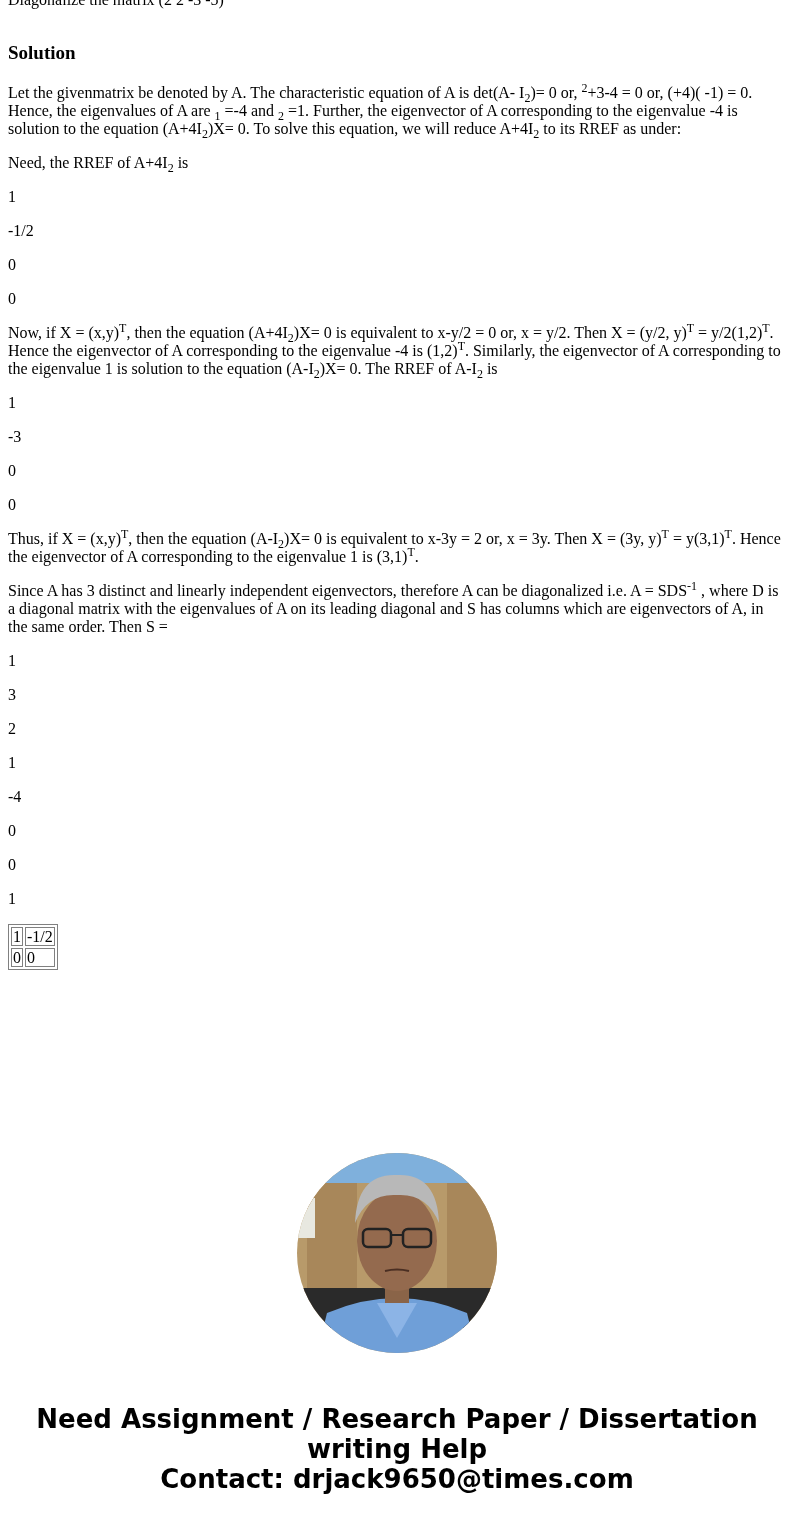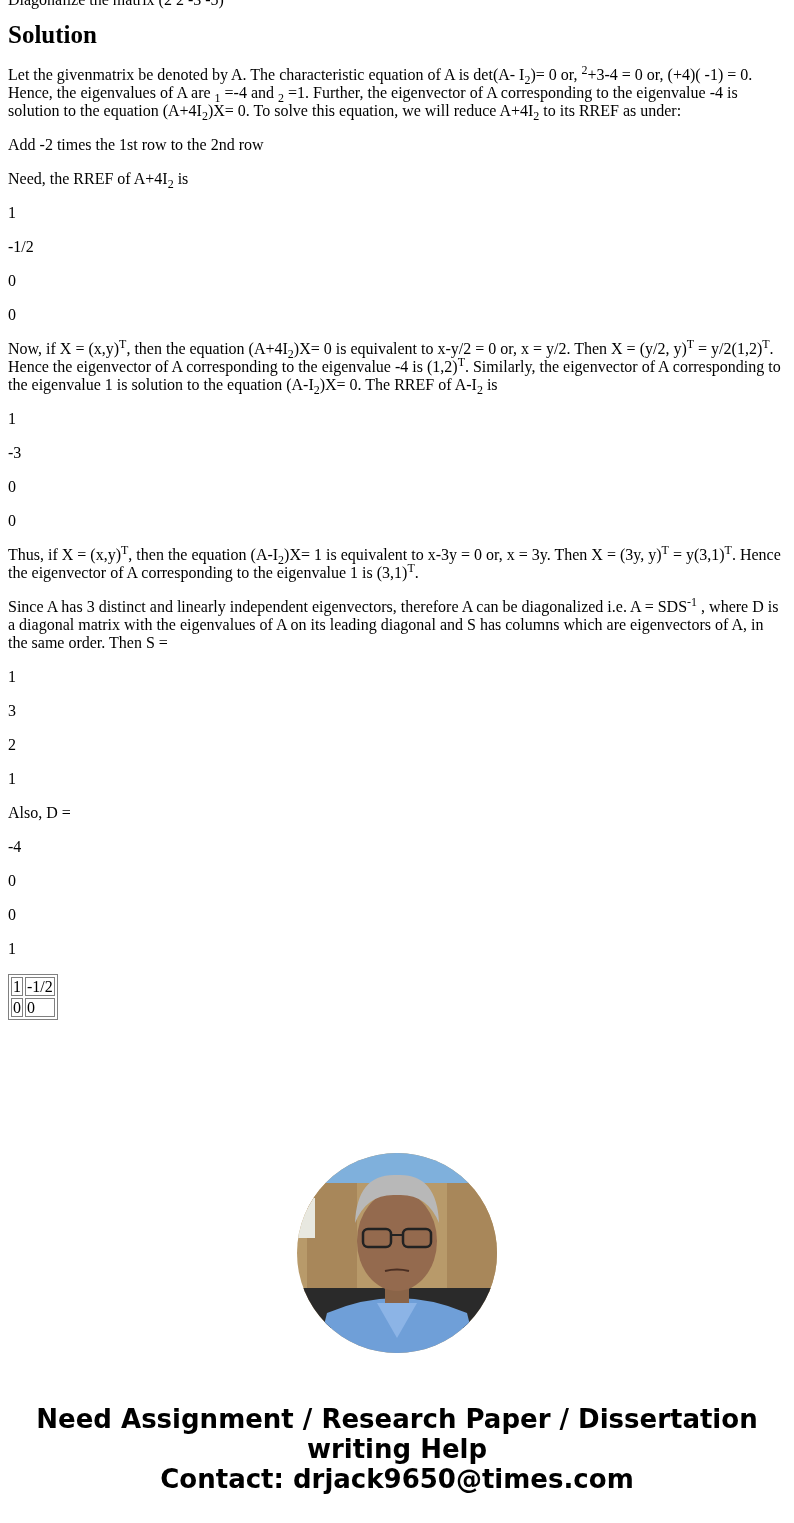--- a/index.html
+++ b/index.html
@@ -3,66 +3,64 @@
   <meta charset="utf-8">
   <style>
     html, body { margin: 0; padding: 0; background: #ffffff; }
     body {
       width: 794px; height: 1523px; overflow: hidden; position: relative;
       font-family: "Liberation Serif", "DejaVu Serif", serif;
       font-size: 16px; line-height: 18px; color: #000;
     }
     .content { position: absolute; left: 8px; top: -9px; width: 778px; }
     .q { margin: 0; }
-    h3 { font-size: 25px; font-weight: bold; margin: 15px 0 20px 0; line-height: 22px; }
+    h3 { font-size: 19px; font-weight: bold; margin: 33px 0 20px 0; line-height: 22px; }
     p { margin: 0 0 16px 0; }
     sub { font-size: 12px; vertical-align: sub; line-height: 0; }
     sup { font-size: 12px; vertical-align: super; line-height: 0; }
     .tbl { border: 1px solid #808080; border-collapse: separate; border-spacing: 2px; margin-top: 0; }
     .tbl td { border: 1px solid #808080; padding: 0 1px; line-height: 17px; }
     .avatar-wrap { position: absolute; left: 297px; top: 1153px; width: 200px; height: 200px; border-radius: 50%; overflow: hidden; }
     .promo {
       position: absolute; left: 0; top: 1404px; width: 794px; text-align: center;
       font-family: "DejaVu Sans", sans-serif; font-weight: bold; font-size: 26px; line-height: 30px;
     }
   </style>
 </head>
 <body>
 
 <div class="content">
   <p class="q">Diagonalize the matrix (2 2 -3 -5)</p>
   <h3>Solution</h3>
 
   <p><span>Let the givenmatrix be denoted by A. The characteristic equation of A is det(A- I</span><sub>2</sub><span>)= 0 or, </span><sup>2</sup><span>+3-4 = 0 or, (+4)( -1) = 0. Hence, the eigenvalues of A are </span><sub>1</sub><span> =-4 and </span><sub>2</sub><span> =1. Further, the eigenvector of A corresponding to the eigenvalue -4 is solution to the equation (A+4I</span><sub>2</sub><span>)X= 0. To solve this equation, we will reduce A+4I</span><sub>2</sub><span> to its RREF as under:</span></p>
 
-  <p>Add -2 times the 1st row to the 2nd row</p>
   <p><span>Need, the RREF of A+4I</span><sub>2</sub><span> is</span></p>
 
   <p>1</p>
   <p>-1/2</p>
   <p>0</p>
   <p>0</p>
 
   <p><span>Now, if X = (x,y)</span><sup>T</sup><span>, then the equation (A+4I</span><sub>2</sub><span>)X= 0 is equivalent to x-y/2 = 0 or, x = y/2. Then X = (y/2, y)</span><sup>T</sup><span> = y/2(1,2)</span><sup>T</sup><span>. Hence the eigenvector of A corresponding to the eigenvalue -4 is (1,2)</span><sup>T</sup><span>. Similarly, the eigenvector of A corresponding to the eigenvalue 1 is solution to the equation (A-I</span><sub>2</sub><span>)X= 0. The RREF of  A-I</span><sub>2</sub><span> is</span></p>
 
   <p>1</p>
   <p>-3</p>
   <p>0</p>
   <p>0</p>
 
-  <p><span>Thus, if X = (x,y)</span><sup>T</sup><span>, then the equation (A-I</span><sub>2</sub><span>)X= 1 is equivalent to x-3y = 0 or, x = 3y. Then X = (3y, y)</span><sup>T</sup><span> = y(3,1)</span><sup>T</sup><span>. Hence the eigenvector of A corresponding to the eigenvalue 1 is (3,1)</span><sup>T</sup><span>.</span></p>
+  <p><span>Thus, if X = (x,y)</span><sup>T</sup><span>, then the equation (A-I</span><sub>2</sub><span>)X= 0 is equivalent to x-3y = 2 or, x = 3y. Then X = (3y, y)</span><sup>T</sup><span> = y(3,1)</span><sup>T</sup><span>. Hence the eigenvector of A corresponding to the eigenvalue 1 is (3,1)</span><sup>T</sup><span>.</span></p>
 
   <p><span>Since A has 3 distinct and linearly independent eigenvectors, therefore A can be diagonalized i.e. A = SDS</span><sup>-1</sup><span> , where D is a diagonal matrix with the eigenvalues of A on its leading diagonal and S has columns which are eigenvectors of A, in the same order. Then S =</span></p>
 
   <p>1</p>
   <p>3</p>
   <p>2</p>
   <p>1</p>
 
-  <p>Also, D =</p>
   <p>-4</p>
   <p>0</p>
   <p>0</p>
   <p>1</p>
 
   <table class="tbl">
     <tbody>
         <tr>
       <td>1</td>
       <td>-1/2</td>

